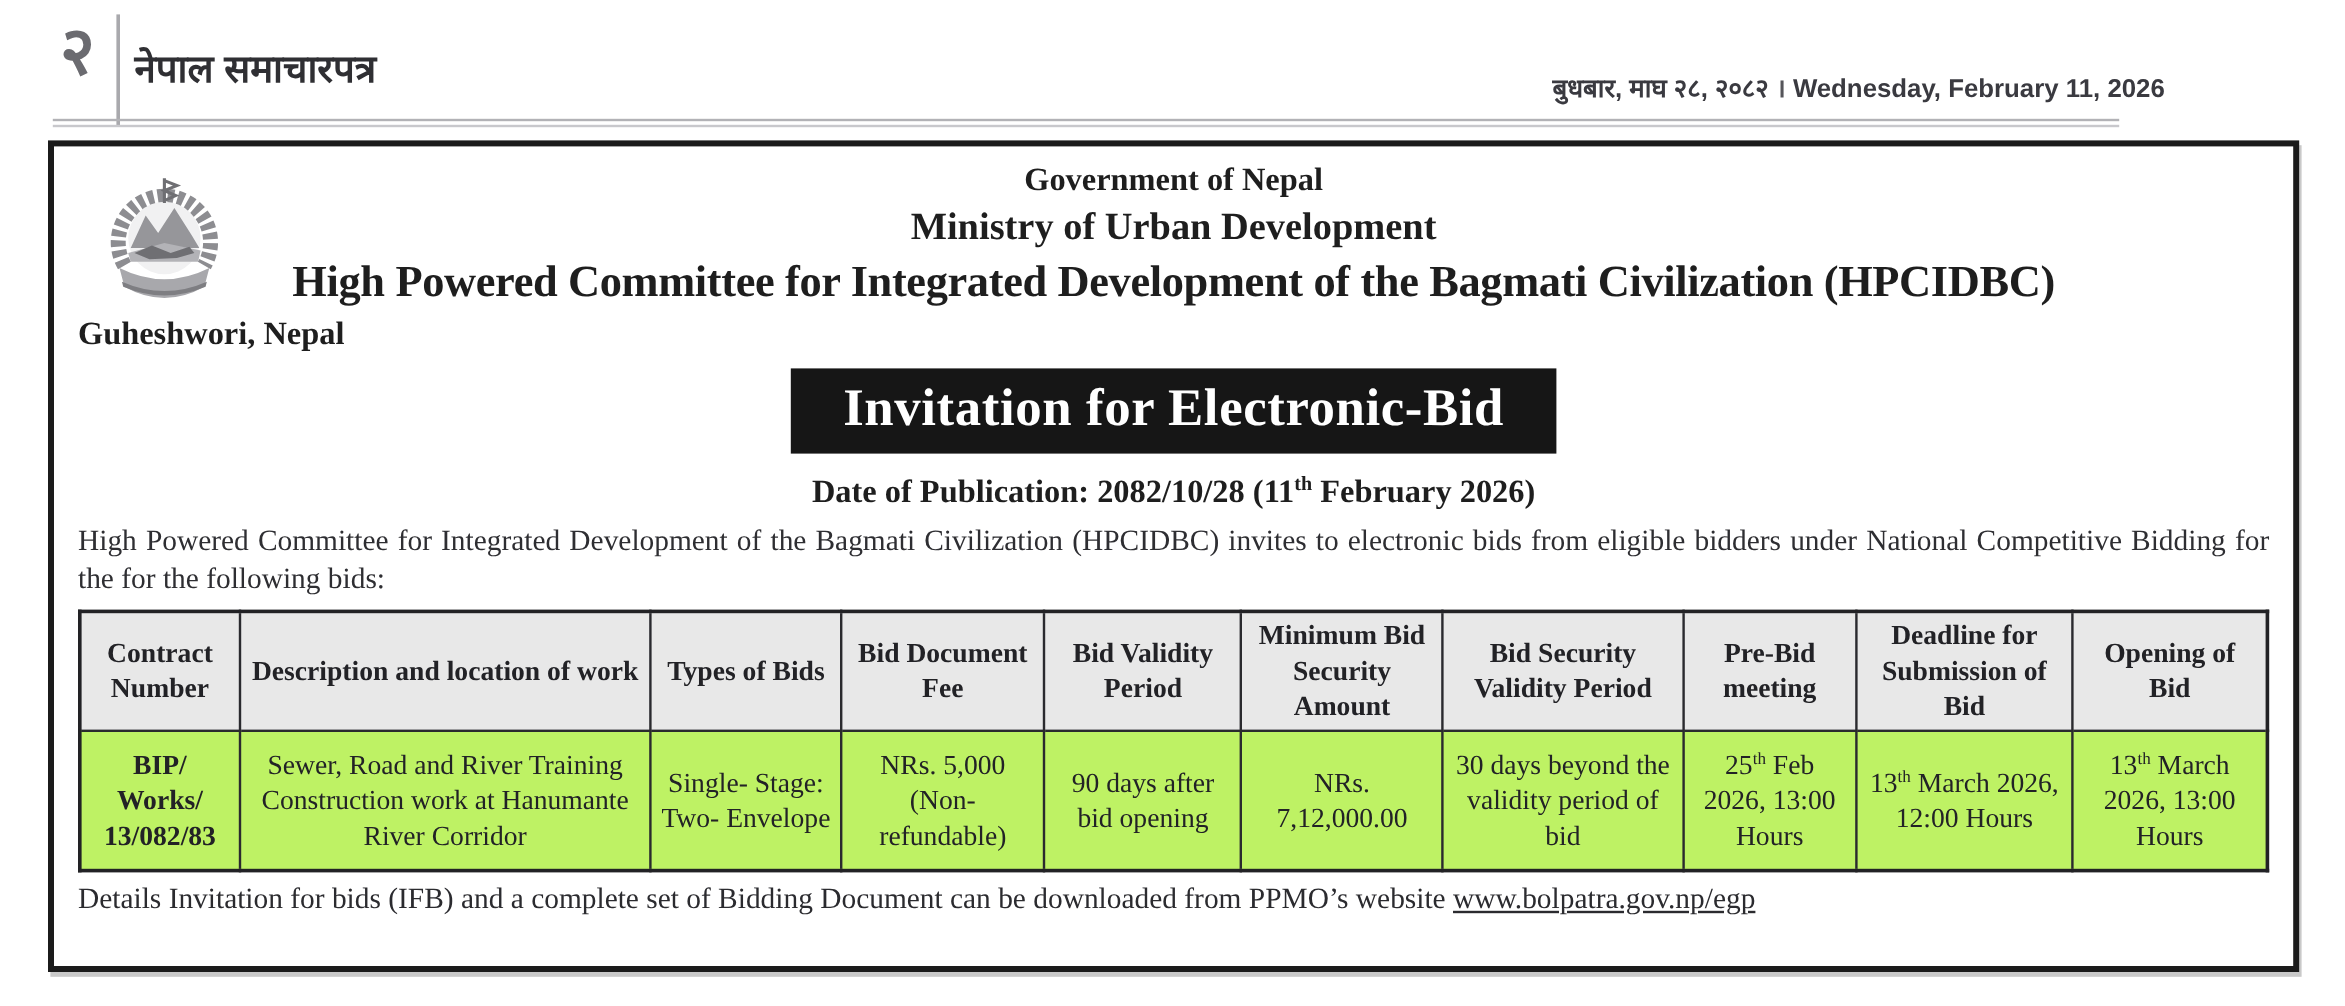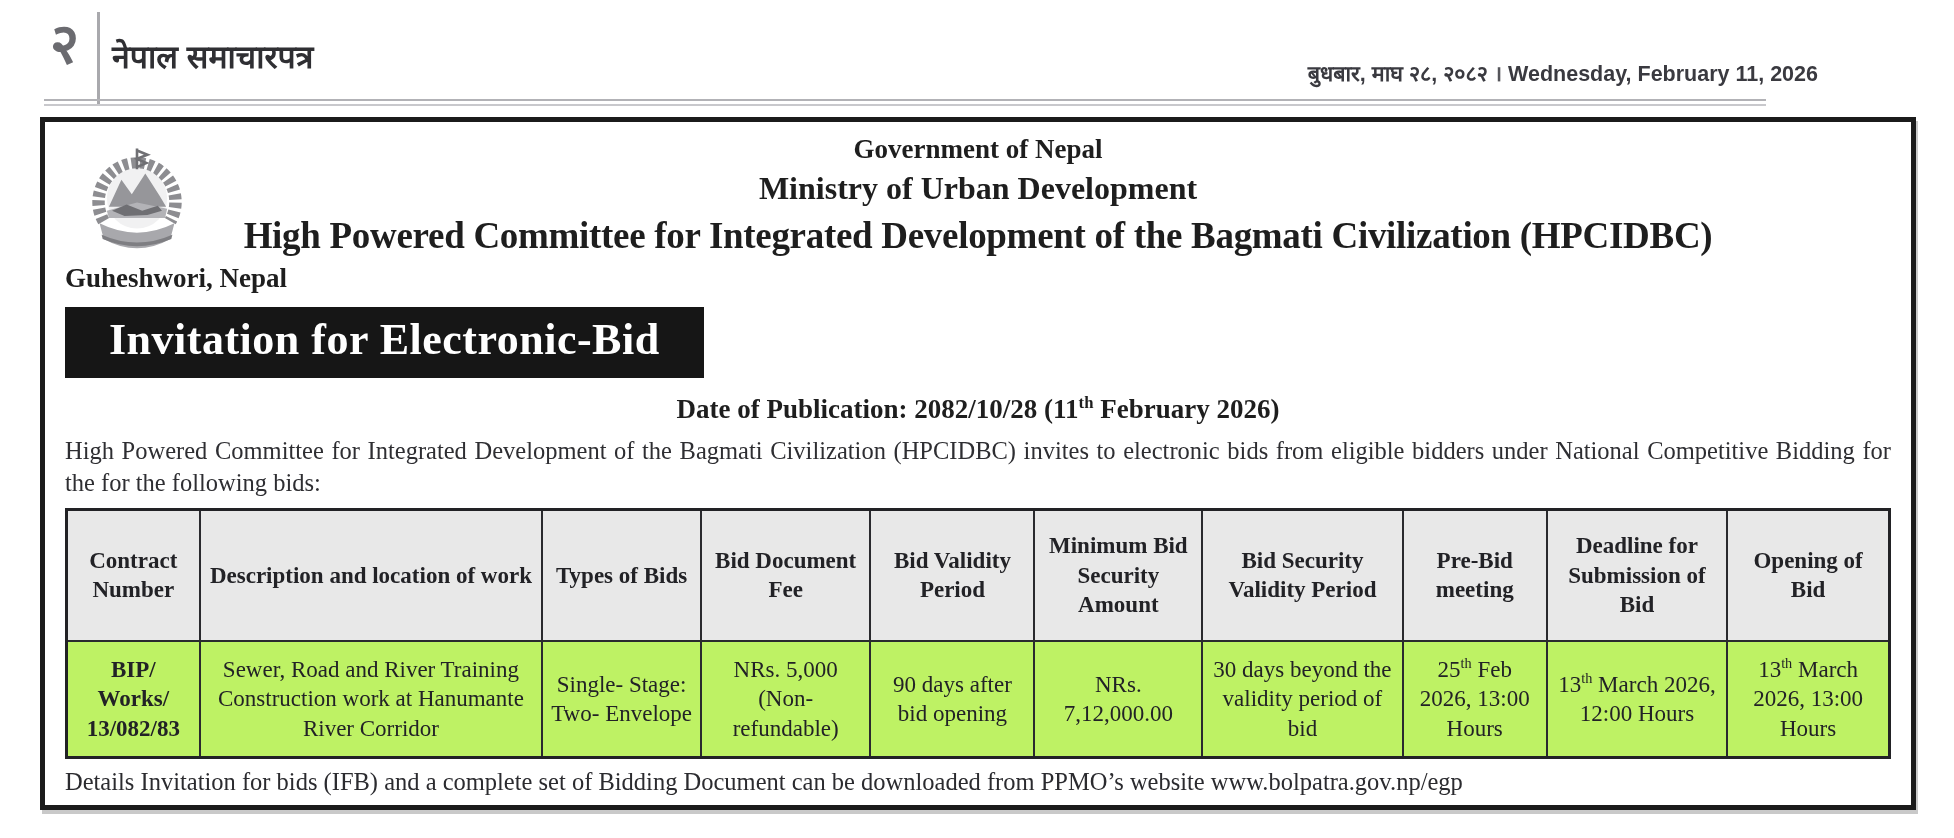--- a/index.html
+++ b/index.html
@@ -18,62 +18,62 @@
     font-family:"Liberation Sans","DejaVu Sans",sans-serif;
   }
   .site-logo {
     position:absolute; top:12px; right:159px; white-space:nowrap;
     font-family:"Liberation Sans","DejaVu Sans",sans-serif; line-height:1;
   }
   .lg-news,.lg-nepal { font-weight:bold; font-size:40px; color:#3b3b41; letter-spacing:-1.5px; }
   .lg-of { font-style:italic; font-size:34px; color:#85858a; font-family:"Liberation Serif",serif; }
   .lg-com { font-size:24px; color:#7f7f84; font-weight:bold; }
   .date-line {
-    position:absolute; top:58px; right:136px; font-size:21.5px; font-weight:bold; color:#3a3a40;
+    position:absolute; top:58px; right:150px; font-size:21.5px; font-weight:bold; color:#3a3a40;
     font-family:"Liberation Sans","DejaVu Sans",sans-serif; white-space:nowrap;
   }
   .date-sep { color:#55555a; padding:0 6px; }
   .mast-rule {
     position:absolute; top:99px; left:44px; width:1722px; height:3px;
     border-top:2px solid #b2b2b6; border-bottom:2px solid #c8c8cc;
   }
   
   .notice {
     position:absolute; left:40px; top:117px; width:1876px; height:693px;
     border:5px solid #1b1b1b; box-sizing:border-box; box-shadow:2px 4px 0 #c9c9c9;
     padding:10px 20px 0; background:#fff;
   }
   .emblem { position:absolute; left:40px; top:20px; width:104px; height:120px; }
   .org1 { text-align:center; font-weight:bold; font-size:27px; margin-top:2px; }
   .org2 { text-align:center; font-weight:bold; font-size:32px; margin-top:5px; }
   .org3 { text-align:center; font-weight:bold; font-size:37px; margin-top:7px; letter-spacing:-0.3px; }
   .org4 { text-align:left; font-weight:bold; font-size:27px; margin-top:6px; }
-  .banner-wrap { margin-top:13px; }
+  .banner-wrap { text-align:center; margin-top:13px; }
   .banner {
     display:inline-block; background:#161616; color:#ffffff; font-weight:bold;
     font-size:44px; padding:7px 44px 13px; letter-spacing:0.5px;
   }
   .pubdate { text-align:center; font-weight:bold; font-size:27px; margin-top:16px; }
   .intro {
     font-size:24.5px; text-align:justify; margin:10px 0 9px; line-height:1.3; color:#2e2e32;
   }
   
   table.bids { width:100%; border-collapse:collapse; border:3px solid #222225; table-layout:fixed; }
   .bids th, .bids td {
     border:2px solid #2a2a2e; text-align:center; vertical-align:middle;
     font-size:23px; line-height:1.28; padding:4px 6px; color:#222226;
   }
   .bids th { background:#e8e8e8; font-weight:bold; }
-  .bids thead tr { height:132px; }
+  .bids thead tr { height:100px; }
   .bids tbody tr { height:116px; background:#bef264; }
   td.contract { font-weight:bold; }
   sup { font-size:0.62em; vertical-align:super; line-height:0; }
   
   .footer-line { font-size:24.5px; margin-top:9px; color:#2b2b2f; }
-  .footer-link { color:inherit; cursor:pointer;text-align:center; }
+  .footer-link { text-decoration:underline; color:inherit; cursor:pointer;text-align:center; }
 </style>
 </head>
 <body>
 
 <div class="page">
 
   <span class="page-num">२</span>
   <span class="mast-bar"></span>
   <span class="paper-name">नेपाल समाचारपत्र</span>
 

